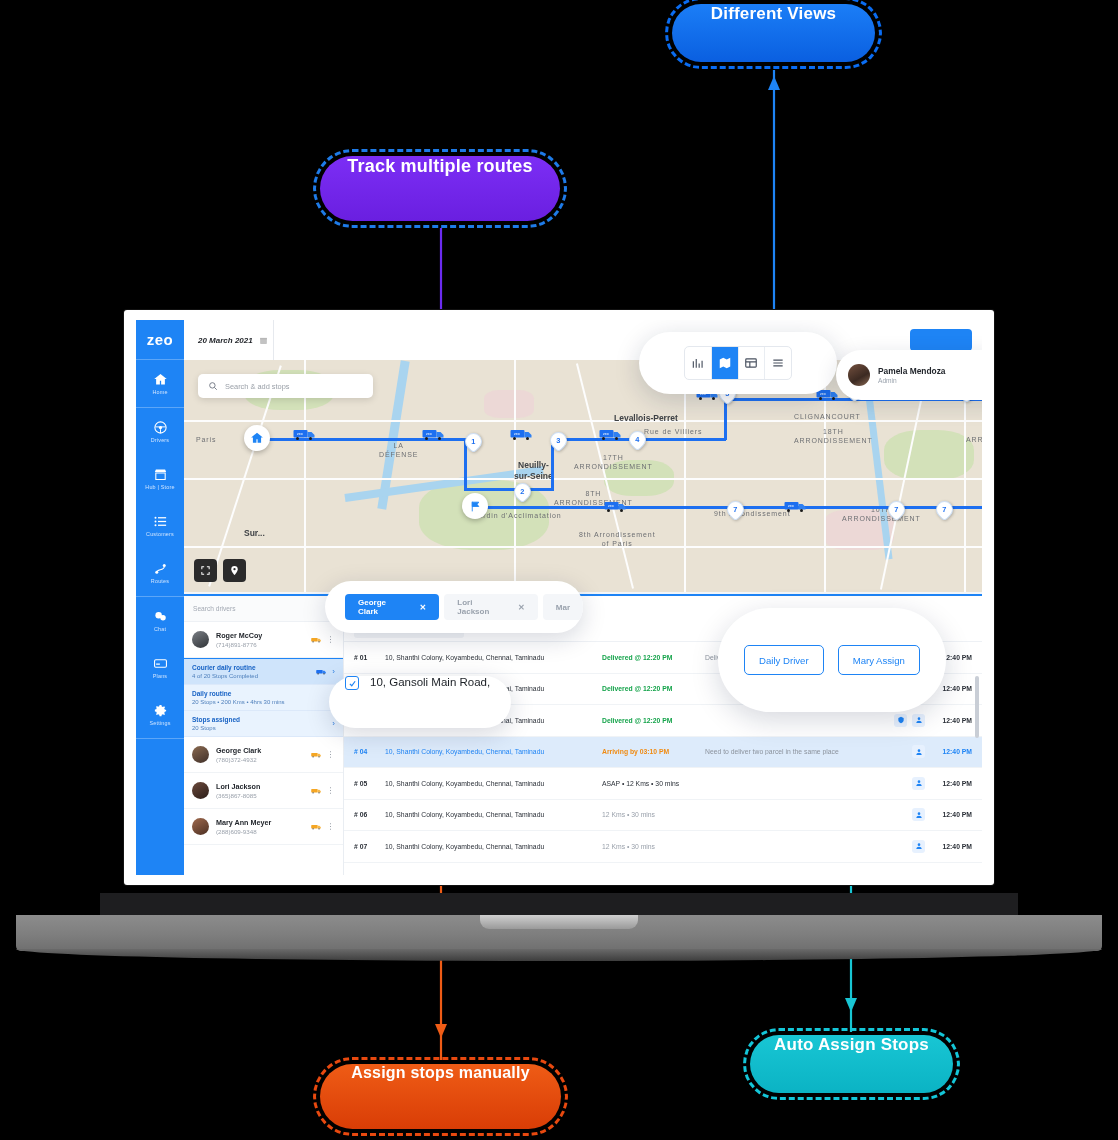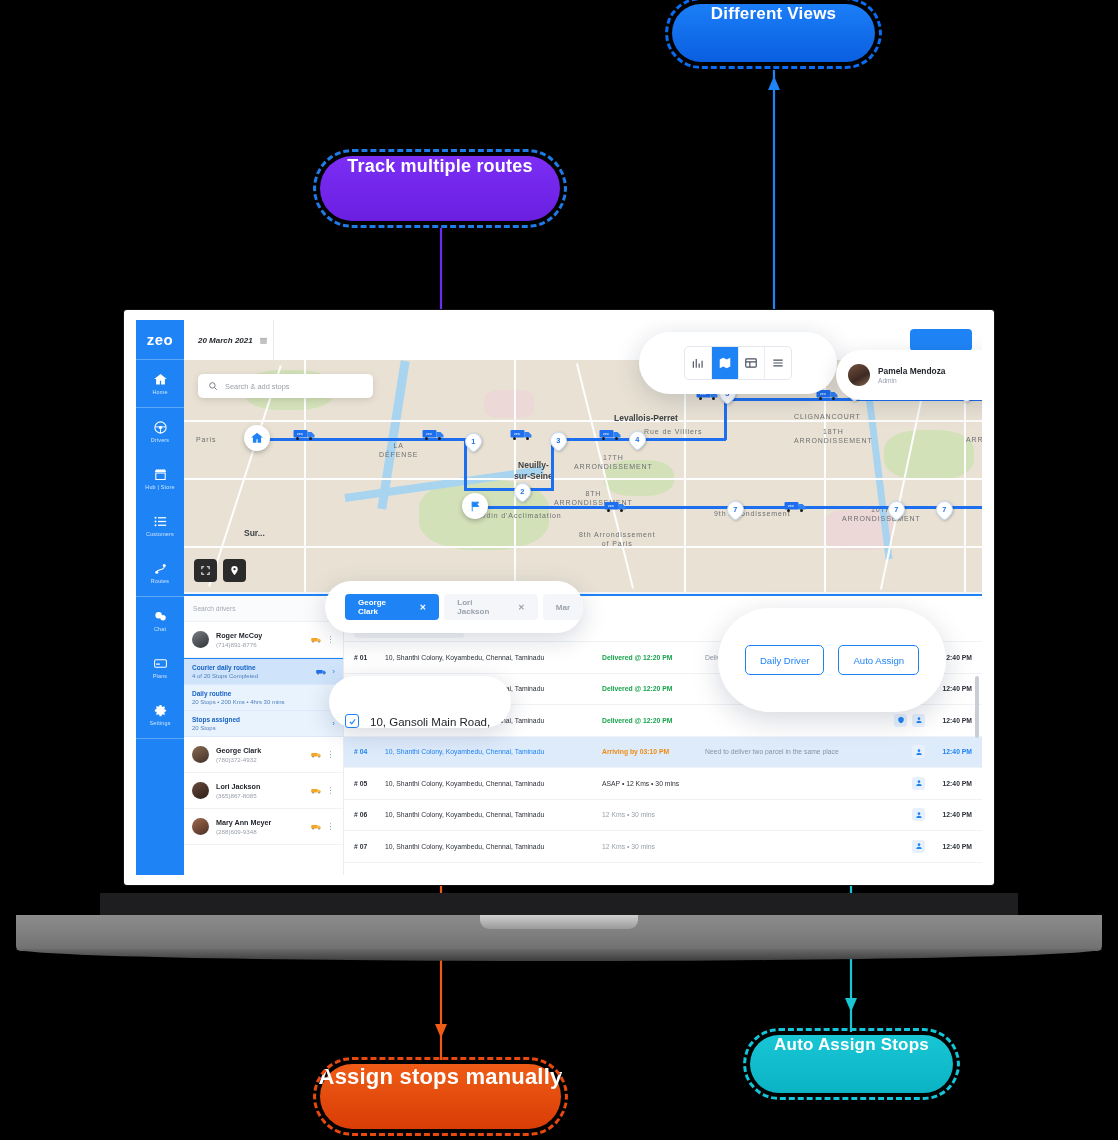--- a/index.html
+++ b/index.html
@@ -14,21 +14,21 @@
   .callout .inner { border-radius:999px; width:100%; height:100%;
     display:flex; align-items:flex-start; justify-content:center; }
   .c-views   { left:672px; top:4px;   width:203px; height:58px; }
   .c-views   .dashring { border:3px dashed #0a6cf1; }
   .c-views   .inner { background:linear-gradient(180deg,#1b7ef7 0%,#0a5fe0 100%); font-size:17px; }
   .c-track   { left:320px; top:156px; width:240px; height:65px; }
   .c-track   .dashring { border:3px dashed #1e7be8; }
   .c-track   .inner { background:linear-gradient(180deg,#7c2ef5 0%,#6a1fe0 100%); font-size:18px; }
   .c-manual  { left:320px; top:1064px; width:241px; height:65px; }
   .c-manual  .dashring { border:3px dashed #e8490f; }
-  .c-manual  .inner { background:linear-gradient(180deg,#ef5c16 0%,#d93d06 100%); font-size:22px; }
+  .c-manual  .inner { background:linear-gradient(180deg,#ef5c16 0%,#d93d06 100%); font-size:16px; }
   .c-auto    { left:750px; top:1035px; width:203px; height:58px; }
   .c-auto    .dashring { border:3px dashed #14c6d8; }
   .c-auto    .inner { background:linear-gradient(180deg,#18c6d4 0%,#0bb3c4 100%); font-size:17px; }
   .dashring { position:absolute; inset:-7px; border-radius:999px; pointer-events:none; }
 
   
   .conn { position:absolute; }
 
   
   #laptop { position:absolute; left:124px; top:310px; width:870px; height:575px; }
@@ -189,21 +189,21 @@
   
   #ov-tabs { position:absolute; left:325px; top:581px; width:258px; height:52px;
     background:#fff; border-radius:26px; box-shadow:0 6px 24px rgba(10,25,60,.17);
     display:flex; align-items:center; padding-left:20px; gap:5px; overflow:hidden; }
   .ovtab { height:26px; padding:0 13px; border-radius:4px; font-size:8px; font-weight:bold;
     display:flex; align-items:center; gap:17px; color:#9aa2ad; background:#f4f6f9; cursor:pointer; }
   .ovtab.active { background:#1e84f5; color:#fff; }
 
   #ov-stop { position:absolute; left:329px; top:676px; width:182px; height:52px;
     background:#fff; border-radius:26px; box-shadow:0 6px 24px rgba(10,25,60,.17);
-    display:flex; align-items:flex-end; padding:0 16px; gap:11px; }
+    display:flex; align-items:flex-start; padding:0 16px; gap:11px; }
   #ov-stop .cb { width:14px; height:14px; border:1.4px solid #1e84f5; border-radius:3px;
     display:flex; align-items:center; justify-content:center; flex:0 0 14px; }
   #ov-stop .lbl { font-size:11.5px; color:#1c2026; white-space:nowrap; }
 
   #ov-assign { position:absolute; left:718px; top:608px; width:228px; height:104px;
     background:#fff; border-radius:52px; box-shadow:0 8px 28px rgba(10,25,60,.17);
     display:flex; align-items:center; justify-content:center; gap:14px; }
   .abtn { height:30px; padding:0 14px; border:1px solid #1e84f5; border-radius:5px;
     color:#1e84f5; font-size:9.6px; display:flex; align-items:center; cursor:pointer;
     background:#fff; white-space:nowrap; }
@@ -852,16 +852,16 @@
     <div class="cb">
       <svg width="9" height="9" viewBox="0 0 24 24">
           <path d="M5 13l5 5L19 6" fill="none" stroke="#1e84f5" stroke-width="3.2"></path>
         </svg>
     </div>
     <span class="lbl">10, Gansoli Main Road,</span>
   </div>
 
   <div id="ov-assign">
     <div class="abtn">Daily Driver</div>
-    <div class="abtn">Auto Assign</div>
+    <div class="abtn">Mary Assign</div>
   </div>
 
 </div>
 
 </body></html>

